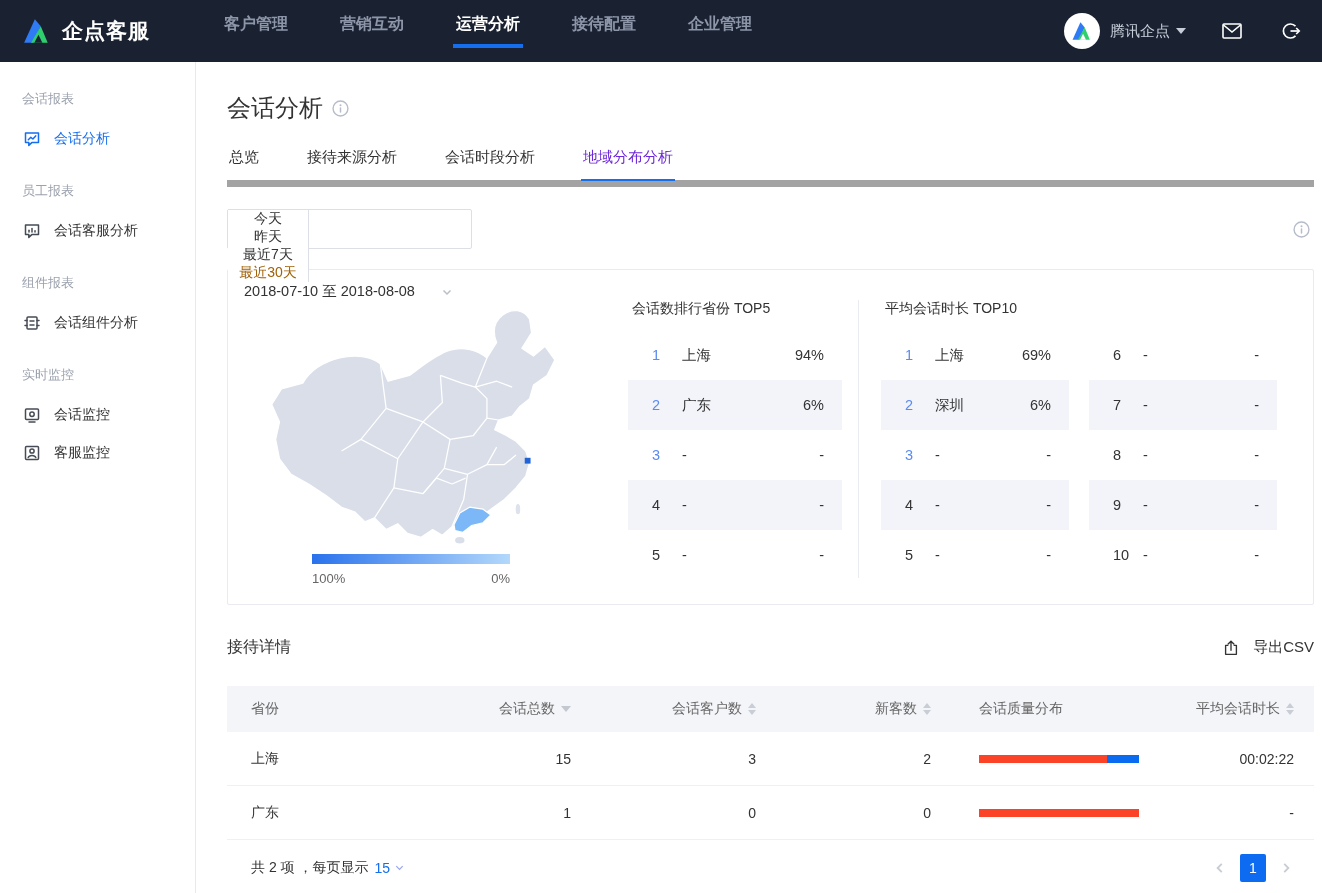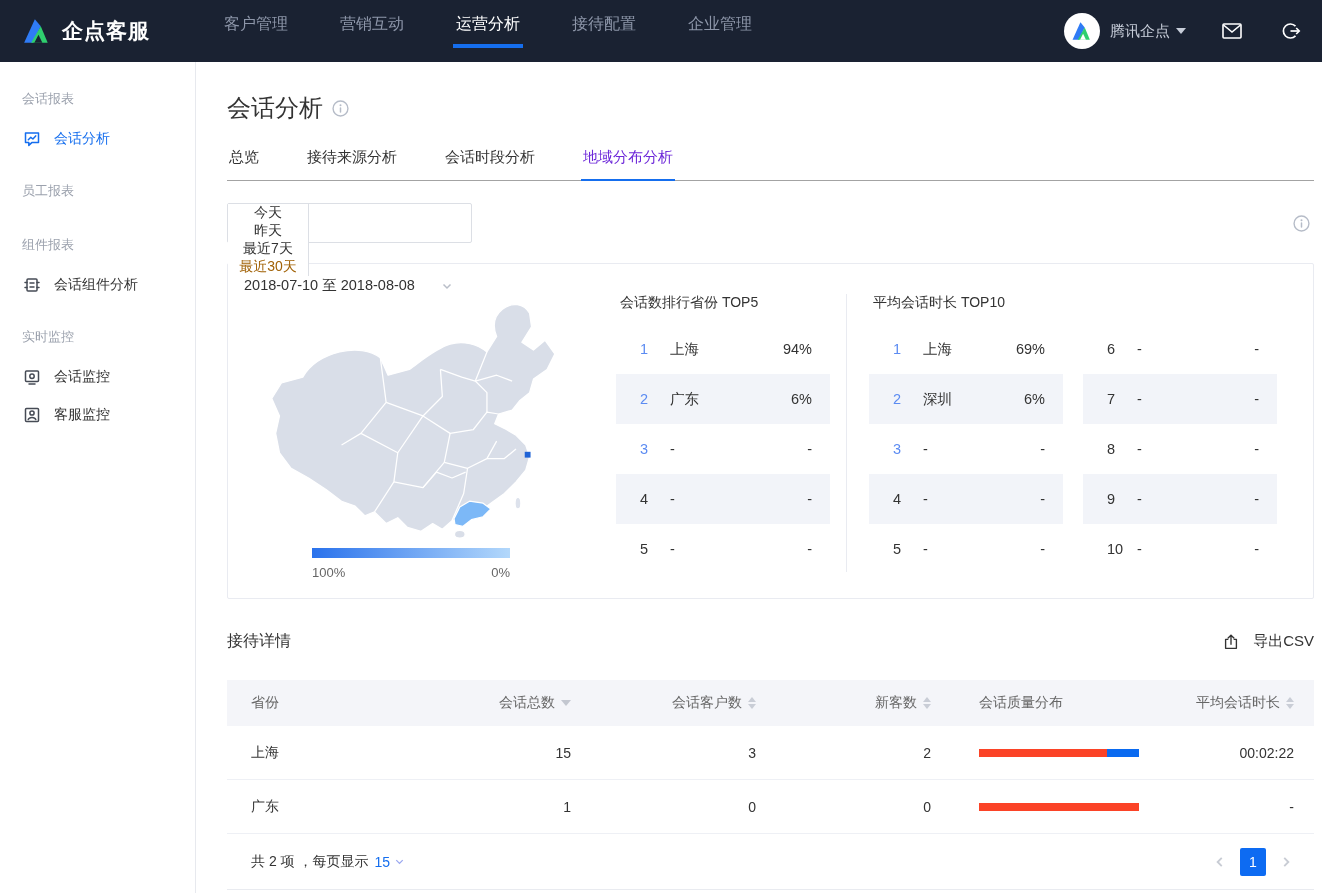--- a/index.html
+++ b/index.html
@@ -5,21 +5,21 @@
   * { margin:0; padding:0; box-sizing:border-box; }
   html,body { width:1322px; height:893px; overflow:hidden; background:#fff;
     font-family:"Liberation Sans","DejaVu Sans",sans-serif; color:#333; }
 
   
   .navbar { height:62px; background:#1a2232; display:flex; align-items:center; padding:0 20px 0 22px; }
   .brand { display:flex; align-items:center; gap:10px; }
   .brand-title { color:#fff; font-size:21px; font-weight:bold; letter-spacing:1px; }
   .nav-items { display:flex; margin-left:48px; height:62px; }
   .nav-item { position:relative; height:48px; display:flex; align-items:center; padding:0 26px;
-    color:#8d96a9; font-size:16px; cursor:pointer; }
+    color:#8d96a9; font-size:16px; cursor:pointer;font-weight:bold; }
   .nav-item.active { color:#fff; }
   .nav-item.active::after { content:""; position:absolute; left:23px; right:23px; bottom:0; height:4px; background:#156eee; }
   .nav-right { margin-left:auto; display:flex; align-items:center; gap:0; }
   .avatar { width:36px; height:36px; border-radius:50%; background:#fff; display:flex; align-items:center; justify-content:center; }
   .account { display:flex; align-items:center; gap:6px; margin-left:10px; color:#c7cdd9; font-size:15px; cursor:pointer; }
   .caret-down { width:0; height:0; border-left:5px solid transparent; border-right:5px solid transparent; border-top:6px solid #c7cdd9; }
   .topbar-icon { width:24px; height:24px; margin-left:34px; cursor:pointer; display:block; }
 
   
   .sidebar { position:absolute; top:62px; left:0; bottom:0; width:196px; background:#fff; border-right:1px solid #e7e9ee; padding-top:18px; }
@@ -29,41 +29,41 @@
   .side-item svg { width:20px; height:20px; stroke:#464b55; flex:none; }
   .side-item.active { color:#156eee; }
   .side-item.active svg { stroke:#156eee; }
 
   
   .main { position:absolute; top:62px; left:197px; right:0; bottom:0; padding:0 8px 0 30px; overflow:hidden; }
   .page-head { display:flex; align-items:center; gap:9px; margin-top:30px; }
   .page-title { font-size:24px; color:#333; font-weight:400; }
   .info-icon { width:17px; height:17px; display:block; }
 
-  .tabs { display:flex; gap:44px; margin-top:16px; border-bottom:1px solid #a3a3a3; }
+  .tabs { display:flex; gap:44px; margin-top:16px; border-bottom:7px solid #a3a3a3; }
   .tab { font-size:15px; color:#333; padding:8px 2px 13px; cursor:pointer; position:relative; }
   .tab.active { color:#6d28d9; }
   .tab.active::after { content:""; position:absolute; left:0; right:0; bottom:-1px; height:2px; background:#156eee; }
 
   
   .filter-row { margin-top:22px; display:flex; align-items:center; }
   .filter-group { display:inline-flex; border:1px solid #dcdfe5; border-radius:2px; height:40px;flex-direction:column; }
   .quick-btn { width:81px; display:flex; align-items:center; justify-content:center; font-size:14px;
     color:#333; border-right:1px solid #dcdfe5; cursor:pointer; background:#fff; }
   .quick-btn.active { color:#a16207; }
   .date-btn { display:flex; align-items:center; gap:26px; padding:0 18px 0 16px; font-size:14.5px; color:#333; cursor:pointer; }
   .filter-info { margin-left:auto; margin-right:4px; }
 
   
   .panel { margin-top:20px; border:1px solid #e9ebf1; border-radius:2px; height:336px; display:flex; }
   .map-block { width:382px; padding:24px 0 0 14px; flex:none; }
   .map-legend { margin:4px 0 0 70px; width:198px; }
   .legend-bar { height:10px; background:linear-gradient(90deg,#2a72ec,#b3d8fb); }
   .legend-labels { display:flex; justify-content:space-between; font-size:13px; color:#666; margin-top:7px; }
-  .rank-block { width:214px; flex:none; padding-top:30px; margin-left:6px; }
+  .rank-block { width:214px; flex:none; padding-top:30px; margin-left:18px; }
   .rank-title { font-size:14px; color:#333; padding-left:4px; }
   .rank-rows { margin-top:12px; }
   .rank-row { height:50px; display:flex; align-items:center; padding:0 18px 0 24px; font-size:14.5px; }
   .rank-row:nth-child(even) { background:#f2f4f9; }
   .rank-num { width:22px; color:#333; }
   .rank-num.blue { color:#5b8bf2; }
   .rank-name { flex:1; padding-left:8px; color:#333; }
   .rank-val { color:#333; }
   .v-divider { width:1px; background:#e9ebf1; margin:30px 22px 26px 16px; }
   .city-block { flex:1; padding-top:30px; padding-right:36px; }
@@ -149,20 +149,29 @@
     <div class="side-item active">
       <svg viewBox="0 0 20 20" fill="none" stroke-width="1.5" stroke-linejoin="round" stroke-linecap="round">
         <path d="M3.5 4 H16.5 V13.6 H9.8 L6.8 16.4 V13.6 H3.5 Z"></path>
         <path d="M6.3 10.8 L8.8 8.3 L10.9 10 L13.7 6.9"></path>
       </svg>
       <span>会话分析</span>
     </div>
   </div>
   <div class="side-group">
     <div class="side-group-title">员工报表</div>
+    <div class="side-item">
+      <svg viewBox="0 0 20 20" fill="none" stroke-width="1.5" stroke-linejoin="round" stroke-linecap="round">
+        <path d="M3.5 4 H16.5 V13.6 H9.8 L6.8 16.4 V13.6 H3.5 Z"></path>
+        <path d="M7 11 V9.2"></path>
+          <path d="M10 11 V7.4"></path>
+          <path d="M13 11 V9.8"></path>
+      </svg>
+      <span>会话客服分析</span>
+    </div>
   </div>
   <div class="side-group">
     <div class="side-group-title">组件报表</div>
     <div class="side-item">
       <svg viewBox="0 0 20 20" fill="none" stroke-width="1.5" stroke-linejoin="round" stroke-linecap="round">
         <rect x="5" y="4" width="10" height="12" rx="1"></rect>
         <path d="M8 8 H12"></path>
           <path d="M8 12 H12"></path>
         <path d="M3 7.5 H5"></path>
           <path d="M3 12.5 H5"></path>

